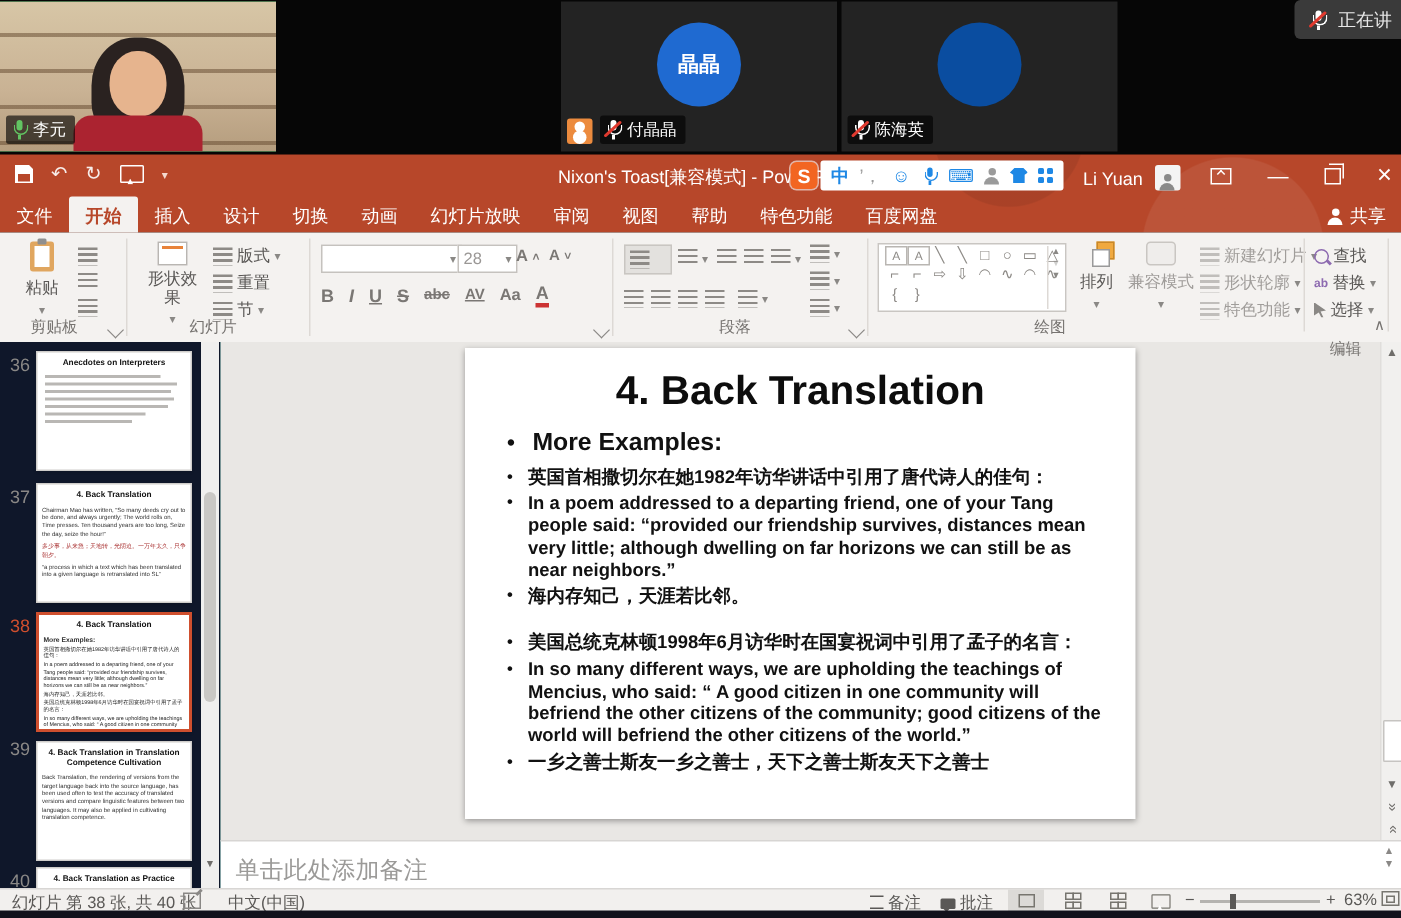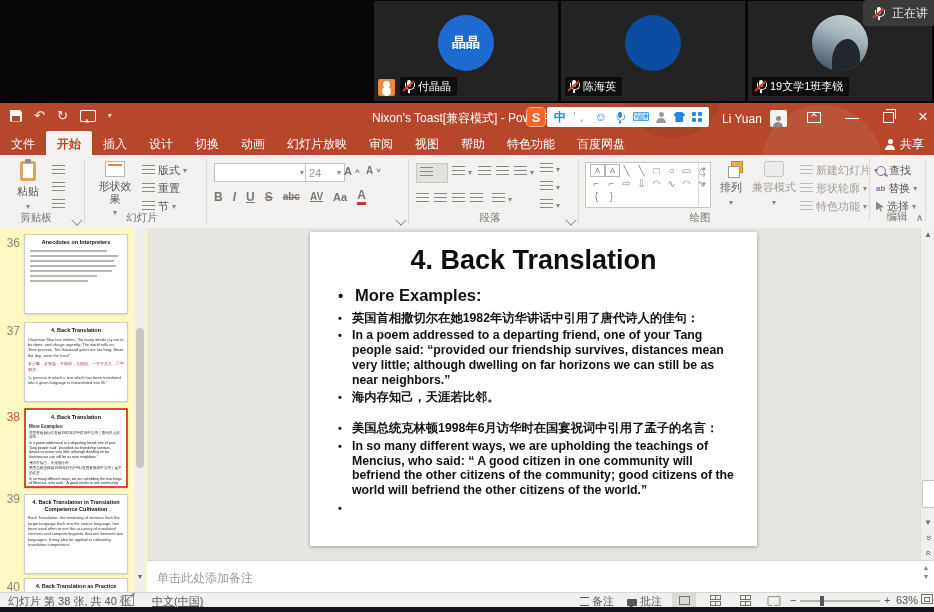--- a/index.html
+++ b/index.html
@@ -96,21 +96,21 @@
   .gallery{position:absolute;left:0;top:0;display:grid;grid-template-columns:repeat(8,15px);grid-auto-rows:13px;align-items:center;}
   .gbox{position:absolute;background:#fff;border:1px solid #c9c6c2;}
   .arr-sq{width:18px;height:16px;position:relative;}
   .arr-sq i{position:absolute;width:10px;height:10px;background:#f0a93f;border:1px solid #c8882a;}
   .arr-sq i:last-child{left:6px;top:5px;background:#fff;border-color:#9a9a9a;}
   .mag{display:inline-block;width:8px;height:8px;border:1.5px solid #8d6ab0;border-radius:50%;position:relative;}
   .mag::after{content:"";position:absolute;left:7px;top:7px;width:4px;height:1.5px;background:#8d6ab0;transform:rotate(45deg);}
   .cursor-ic{display:inline-block;width:8px;height:10px;background:#8a8885;clip-path:polygon(0 0,100% 55%,55% 62%,78% 100%,60% 100%,40% 68%,0 88%);}
   #collapse{position:absolute;right:10px;bottom:4px;color:#767370;font-size:10px;}
   
-  #tpanel{position:absolute;left:0;top:228px;width:147px;height:364px;background:#fef9c3;border-right:1px solid #0f766e;overflow:hidden;}
+  #tpanel{position:absolute;left:0;top:228px;width:147px;height:364px;background:#0f172a;border-right:1px solid #0f766e;overflow:hidden;}
   .tnum{position:absolute;left:0;width:20px;text-align:right;font-size:12px;color:#8a8886;}
   .tcard{position:absolute;left:24px;width:104px;height:80px;background:#fff;border:1px solid #cfcdca;box-shadow:0 1px 2px rgba(0,0,0,.12);padding:4px 3px;box-sizing:border-box;overflow:hidden;}
   .tcard.sel{border:2px solid #cf4f2e;}
   .ttitle{font-size:5.5px;font-weight:bold;text-align:center;color:#111;line-height:1.2;}
   .tbody{font-size:4px;color:#333;line-height:1.35;margin-top:3px;}
   .tbody.red{color:#a33;}
   .bars i{display:block;height:2px;background:#b9b7b4;margin:3px 2px;}
   .tinyb{font-size:3.6px;color:#222;line-height:1.3;margin-top:1px;}
   .tscroll{position:absolute;right:1px;top:0;width:12px;height:364px;background:#f0efee;}
   .tscroll .th{position:absolute;left:2px;width:8px;background:#c9c7c4;border-radius:4px;}
@@ -124,21 +124,21 @@
   .bl li.lead .dot{font-size:15px;width:17px;}
   .bl li.item{font-size:12.3px;line-height:1.2;}
   .bl li.gap{height:13px;margin:0;}
   #vscroll{position:absolute;left:920px;top:228px;width:14px;height:332px;background:#f1f0ee;border-left:1px solid #e0dedb;color:#6f6d6a;font-size:8px;text-align:center;}
   .vbtn{position:absolute;left:0;width:14px;height:13px;line-height:13px;cursor:default;}
   #vthumb{position:absolute;left:1px;top:252px;width:11px;height:26px;background:#fff;border:1px solid #c6c4c1;border-radius:1px;}
   .dblch{letter-spacing:-1px;display:inline-block;transform:rotate(90deg);font-size:10px;}
   .dblch.up{transform:rotate(-90deg);}
   
   #notes{position:absolute;left:147px;top:560px;width:787px;height:32px;background:#fff;border-top:1px solid #d7d5d3;}
-  #notes .ph{position:absolute;left:10px;top:9px;font-size:12px;color:#9b9a98;}
+  #notes .ph{position:absolute;left:10px;top:9px;font-size:16px;color:#9b9a98;}
   #notes .sc{position:absolute;right:2px;top:2px;width:12px;color:#8a8886;font-size:7px;text-align:center;line-height:9px;}
   #status{position:absolute;left:0;top:592px;width:934px;height:15px;background:#f2f0ee;border-top:1px solid #d8d6d4;font-size:11px;color:#5a5856;}
   #status .l{position:absolute;top:1px;white-space:nowrap;}
   .noteic{display:inline-block;width:10px;height:9px;border:1px solid #8a8886;position:relative;top:1px;}
   .noteic::after{content:"";position:absolute;right:-2px;top:-2px;width:5px;height:1.5px;background:#8a8886;transform:rotate(-45deg);}
   .vwbtn{position:absolute;top:0;width:24px;height:15px;display:flex;align-items:center;justify-content:center;}
   .vwbtn.pressed{background:#dcdad7;}
   .sq{display:inline-block;width:9px;height:7px;border:1px solid #77756f;}
   .sq4{display:inline-grid;grid-template-columns:4px 4px;gap:1px;}
   .sq4 i{width:4px;height:3px;border:1px solid #77756f;}
@@ -150,20 +150,35 @@
   .bubble{display:inline-block;width:10px;height:7px;background:#5a5856;border-radius:1px;position:relative;top:1px;}
   .bubble::after{content:"";position:absolute;left:2px;top:7px;border:2px solid transparent;border-top-color:#5a5856;}
   .nlines{display:inline-block;width:9px;height:7px;border-top:1.5px solid #5a5856;border-bottom:1.5px solid #5a5856;position:relative;top:1px;}
 </style>
 </head>
 <body>
 
 <div id="app">
 
   <div id="strip">
+    <div class="tile active" style="left:0;">
+      <div class="scene">
+        <div class="hair"></div>
+        <div class="face"></div>
+        <div class="shirt"></div>
+      </div>
+      <div class="ntag">
+        <span class="mic on">
+            <i class="b1"></i>
+            <i class="b2"></i>
+            <i class="b3"></i>
+          </span>
+        <span>李元</span>
+      </div>
+    </div>
     <div class="tile" style="left:561px;">
       <div class="avatar av-dblue"></div>
       <div class="ntag">
         <span class="mic muted">
             <i class="b1"></i>
             <i class="b2"></i>
             <i class="b3"></i>
           </span>
         <span>陈海英</span>
       </div>
@@ -173,33 +188,20 @@
       <div class="pbadge">
           <i></i>
         </div>
       <div class="ntag shift">
         <span class="mic muted">
             <i class="b1"></i>
             <i class="b2"></i>
             <i class="b3"></i>
           </span>
         <span>付晶晶</span>
-      </div>
-    </div>
-    <div class="tile" style="left:748px;width:184px;">
-      <div class="avatar av-photo">
-          <span class="sil"></span>
-        </div>
-      <div class="ntag">
-        <span class="mic muted">
-            <i class="b1"></i>
-            <i class="b2"></i>
-            <i class="b3"></i>
-          </span>
-        <span>19文学1班李锐</span>
       </div>
     </div>
     <div id="spk">
       <span class="mic muted">
           <i class="b1"></i>
           <i class="b2"></i>
           <i class="b3"></i>
         </span>
       <span>正在讲</span>
     </div>
@@ -309,21 +311,21 @@
         <span class="dd">▾</span>
       </div>
     <div class="glabel" style="left:92px;width:100px;">幻灯片</div>
     <div class="sep" style="left:206px;"></div>
 
     <div class="fbox" style="left:214px;top:8px;width:86px;">
         <span></span>
         <span class="dd">▾</span>
       </div>
     <div class="fbox" style="left:305px;top:8px;width:32px;">
-        <span>24</span>
+        <span>28</span>
         <span class="dd">▾</span>
       </div>
     <div class="mini" style="left:344px;top:10px;font-weight:bold;color:#7a7774">
         <span>A</span>
         <span style="font-size:8px">˄</span>
       </div>
     <div class="mini" style="left:366px;top:10px;font-weight:bold;color:#7a7774;font-size:10px">
         <span>A</span>
         <span style="font-size:8px">˅</span>
       </div>
@@ -456,21 +458,21 @@
         <span style="font-size:8px;color:#8d6ab0;font-weight:bold">ab</span>
         <span>替换</span>
         <span class="dd">▾</span>
       </div>
     <div class="mini" style="position:absolute;left:876px;top:199px;z-index:2;">
         <span class="cursor-ic"></span>
         <span>选择</span>
         <span class="dd">▾</span>
       </div>
   </div>
-  <div class="glabel" style="position:absolute;left:869px;top:210px;width:56px;z-index:2;font-size:10.5px;color:#767370;">编辑</div>
+  <div class="glabel" style="position:absolute;left:869px;top:226px;width:56px;z-index:2;font-size:10.5px;color:#767370;">编辑</div>
 
   <div id="tpanel">
     <div class="tnum" style="top:8px;">36</div>
     <div class="tcard" style="top:6px;">
       <div class="ttitle">Anecdotes on Interpreters</div>
       <div class="bars" style="margin-top:4px;">
           <i style="width:80%"></i>
           <i style="width:92%"></i>
           <i style="width:88%"></i>
           <i style="width:90%"></i>
@@ -536,20 +538,21 @@
         <li class="item">
             <span class="dot">•</span>
             <span>美国总统克林顿1998年6月访华时在国宴祝词中引用了孟子的名言：</span>
           </li>
         <li class="item">
             <span class="dot">•</span>
             <span>In so many different ways, we are upholding the teachings of Mencius, who said: “ A good citizen in one community will befriend the other citizens of the community; good citizens of the world will befriend the other citizens of the world.”</span>
           </li>
         <li class="item">
             <span class="dot">•</span>
+            <span>一乡之善士斯友一乡之善士，天下之善士斯友天下之善士</span>
           </li>
       </ul>
     </div>
   </div>
   <div id="vscroll">
     <span class="vbtn" style="top:0;">▲</span>
     <span id="vthumb"></span>
     <span class="vbtn" style="top:288px;">▼</span>
     <span class="vbtn" style="top:304px;"><span class="dblch up">«</span></span>
     <span class="vbtn" style="top:318px;"><span class="dblch">«</span></span>
@@ -559,21 +562,21 @@
     <span class="ph">单击此处添加备注</span>
     <span class="sc">
       <span>▲</span><br>
       <span>▼</span>
     </span>
   </div>
 
   <div id="status">
     <span class="l" style="left:8px;">幻灯片 第 38 张, 共 40 张</span>
     <span class="l" style="left:122px;"><span class="noteic"></span></span>
-    <span class="l" style="left:152px;text-decoration:underline;">中文(中国)</span>
+    <span class="l" style="left:152px;">中文(中国)</span>
     <span class="l" style="left:580px;"><span class="nlines"></span> <span>备注</span></span>
     <span class="l" style="left:627px;"><span class="bubble"></span> <span>批注</span></span>
     <span class="vwbtn pressed" style="left:672px;">
         <span class="sq"></span>
       </span>
     <span class="vwbtn" style="left:702px;">
         <span class="sq4">
           <i></i>
           <i></i>
           <i></i>

